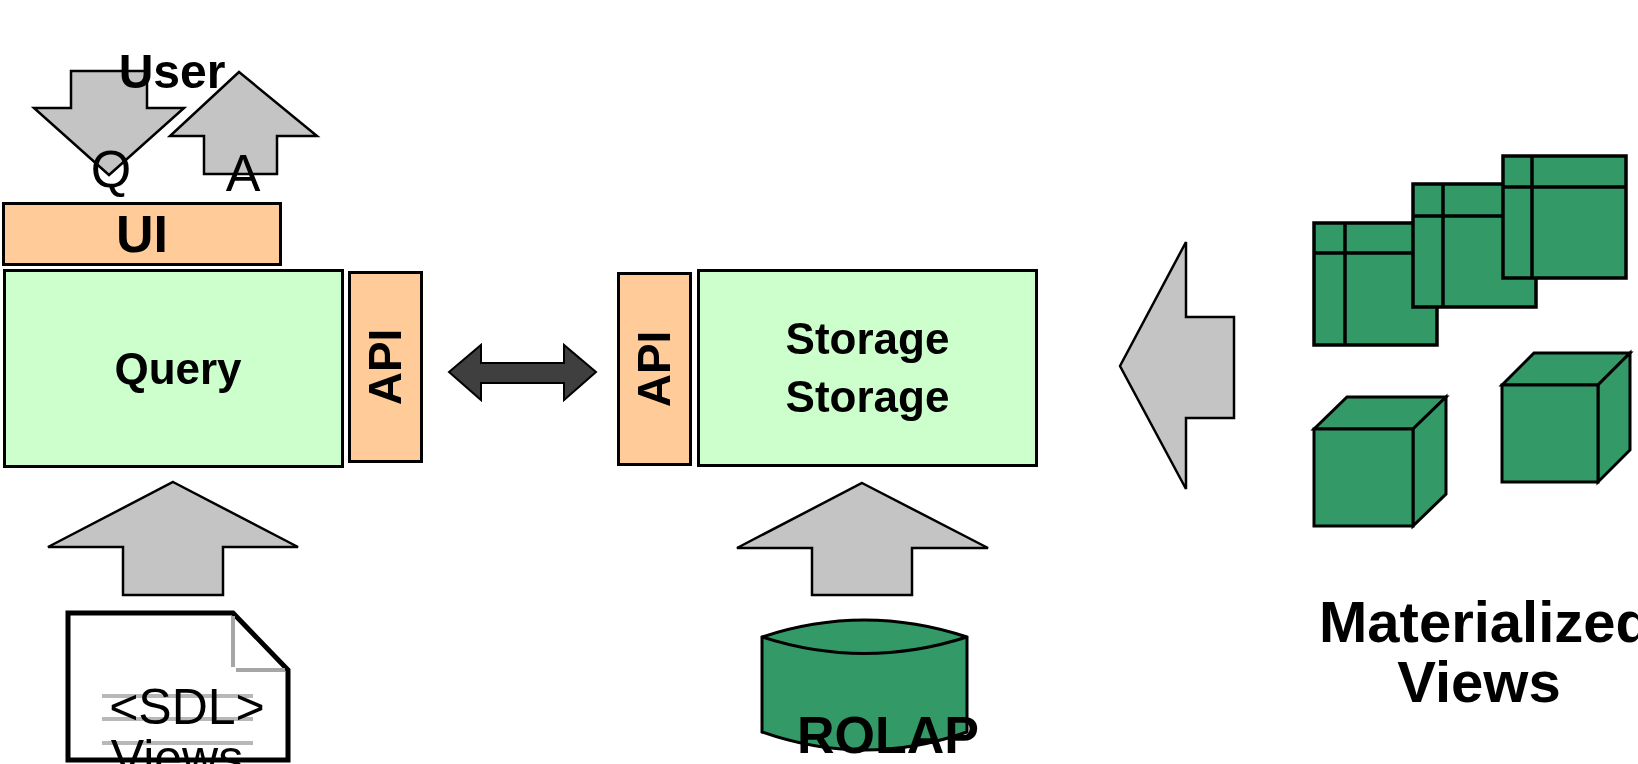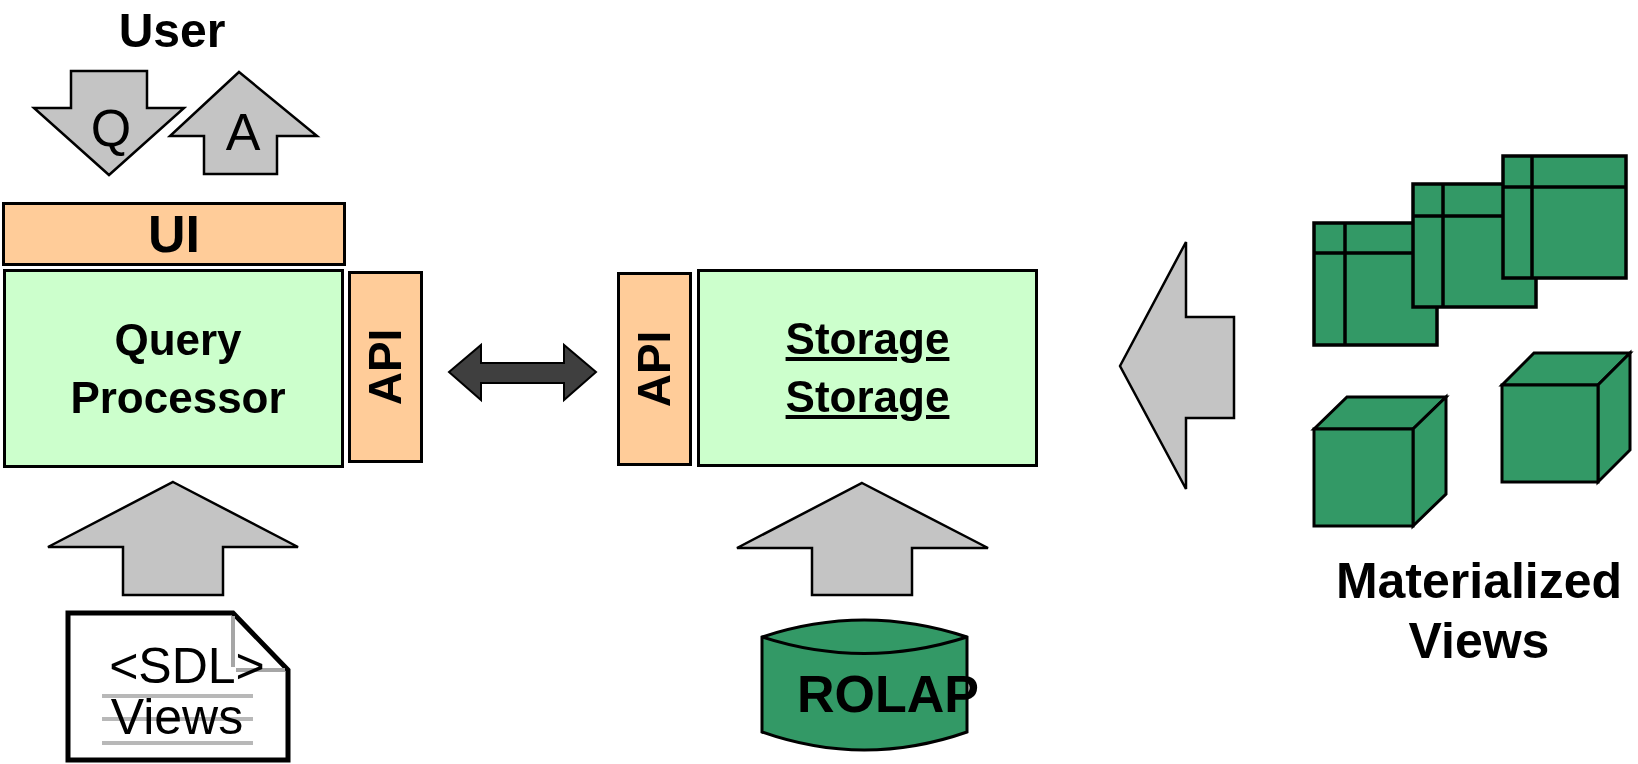--- a/index.html
+++ b/index.html
@@ -12,35 +12,35 @@
   .box {
     position:absolute; box-sizing:border-box; border:3px solid #000;
     display:flex; align-items:center; justify-content:center;
     text-align:center; font-weight:bold;
   }
   .orange { background:#FFCC99; }
   .lgreen { background:#CCFFCC; }
   .two-line span { display:block; }
   .vert span { display:block; transform:rotate(-90deg); white-space:nowrap; }
 
-  .lbl { position:absolute; text-align:center; white-space:nowrap; }
+  .lbl { position:absolute; text-align:center; white-space:nowrap;margin-top:41px; }
 
-  #ui-box   { left:2px;   top:202px; width:344px; height:64px;  font-size:52px; }
+  #ui-box   { left:2px;   top:202px; width:280px; height:64px;  font-size:52px; }
   #qp-box   { left:3px;   top:269px; width:341px; height:199px; font-size:44px; line-height:58px;padding-left:9px; }
   #api-left { left:348px; top:271px; width:75px;  height:192px; font-size:46px; }
   #api-right{ left:617px; top:272px; width:75px;  height:194px; font-size:46px; }
-  #sm-box   { left:697px; top:269px; width:341px; height:198px; font-size:44px; line-height:58px;text-decoration:underline; }
+  #sm-box   { left:697px; top:269px; width:341px; height:198px; font-size:44px; line-height:58px; }
 
   #user-lbl { left:60px;   top:6px;   width:224px; font-size:48px; font-weight:bold; line-height:50px; }
   #q-lbl    { left:71px;   top:100px; width:80px;  font-size:52px; line-height:56px; }
   #a-lbl    { left:203px;  top:104px; width:80px;  font-size:52px; line-height:56px; }
   #sdl-lbl1 { left:87px;   top:640px; width:200px; font-size:50px; line-height:52px; }
   #sdl-lbl2 { left:77px;   top:691px; width:200px; font-size:50px; line-height:52px; }
   #rolap-lbl{ left:764px;  top:665px; width:184px; font-size:52px; font-weight:bold; line-height:58px;padding-left:32px; }
-  #mv-lbl   { left:1319px; top:551px; width:320px; font-size:50px; font-weight:bold; line-height:60px;text-align:center; }
+  #mv-lbl   { left:1319px; top:551px; width:320px; font-size:58px; font-weight:bold; line-height:60px;text-align:center; }
   #mv-lbl span { display:block; }
 </style>
 </head>
 <body>
 
 <div id="canvas">
 
   <svg id="shapes" width="1638" height="764" viewBox="0 0 1638 764">
 
     <polygon stroke="#000" stroke-width="2.5" points="71,71 147,71 147,108 184,108 109,175 34,108 71,108" fill="#C4C4C4"></polygon>
@@ -103,21 +103,20 @@
 
   <div class="lbl" id="a-lbl">A</div>
 
   <div class="box orange" id="ui-box">
     <span>UI</span>
   </div>
 
   <div class="box lgreen two-line" id="qp-box">
     <div>
       <span>Query</span>
-      <span>Processor</span>
     </div>
   </div>
 
   <div class="box orange vert" id="api-left">
     <span>API</span>
   </div>
 
   <div class="box orange vert" id="api-right">
     <span>API</span>
   </div>

